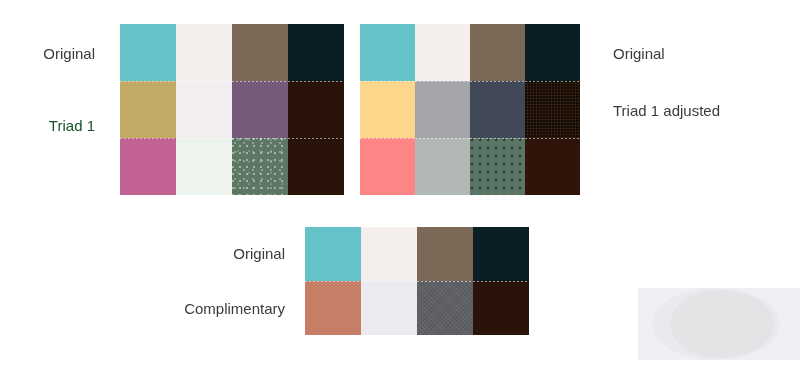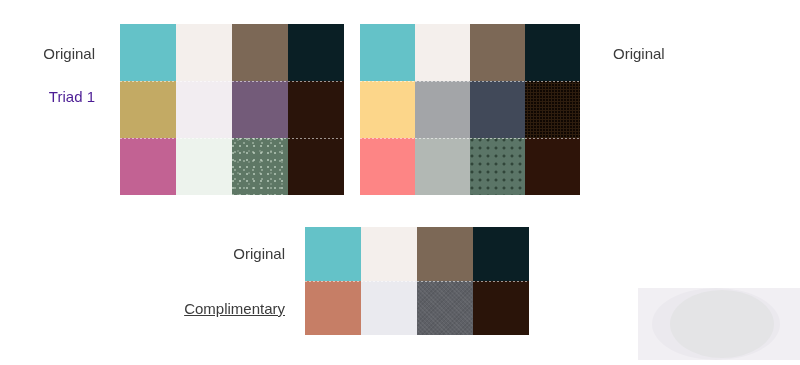--- a/index.html
+++ b/index.html
@@ -162,21 +162,21 @@
           <span class="tex tex-speckle-light"></span>
           <span class="seam-top"></span>
         </div>
         <div class="swatch" title="#2A140A" style="width: 56px; height: 57px; background: rgb(42, 20, 10);">
           <span class="seam-top"></span>
         </div>
       </div>
     </div>
 
   <div class="label label-right" style="left: 0px; width: 95px; top: 46px; color: rgb(59, 59, 59);">Original</div>
-  <div class="label label-right" style="left: 0px; width: 95px; top: 89px; color: #4c1d95;">Triad 1</div>
+  <div class="label label-right" style="left: 0px; width: 95px; top: 118px; color: #14532d;">Triad 1</div>
 
   <div class="palette-grid" id="grid-triad-right" style="left: 360px; top: 24px;">
       <div class="palette-row">
         <div class="swatch" title="#64C2C8" style="width: 55px; height: 57px; background: rgb(100, 194, 200);"></div>
         <div class="swatch" title="#F4EFEC" style="width: 55px; height: 57px; background: rgb(244, 239, 236);"></div>
         <div class="swatch" title="#7C6856" style="width: 55px; height: 57px; background: rgb(124, 104, 86);"></div>
         <div class="swatch" title="#0A1F25" style="width: 55px; height: 57px; background: rgb(10, 31, 37);"></div>
       </div>
       <div class="palette-row">
         <div class="swatch" title="#FCD68A" style="width: 55px; height: 57px; background: rgb(252, 214, 138);">
@@ -204,20 +204,21 @@
           <span class="tex tex-dotgrid-sage"></span>
           <span class="seam-top"></span>
         </div>
         <div class="swatch" title="#2E1409" style="width: 55px; height: 57px; background: rgb(46, 20, 9);">
           <span class="seam-top"></span>
         </div>
       </div>
     </div>
 
   <div class="label label-left" style="left: 613px; top: 46px; color: rgb(59, 59, 59);">Original</div>
+  <div class="label label-left" style="left: 613px; top: 103px; color: rgb(59, 59, 59);">Triad 1 adjusted</div>
 
   <div class="palette-grid" id="grid-complimentary" style="left: 305px; top: 227px;">
       <div class="palette-row">
         <div class="swatch" title="#64C2C8" style="width: 56px; height: 54px; background: rgb(100, 194, 200);"></div>
         <div class="swatch" title="#F4EFEC" style="width: 56px; height: 54px; background: rgb(244, 239, 236);"></div>
         <div class="swatch" title="#7C6856" style="width: 56px; height: 54px; background: rgb(124, 104, 86);"></div>
         <div class="swatch" title="#0A1F25" style="width: 56px; height: 54px; background: rgb(10, 31, 37);"></div>
       </div>
       <div class="palette-row">
         <div class="swatch" title="#C67E66" style="width: 56px; height: 54px; background: rgb(198, 126, 102);">
@@ -230,21 +231,21 @@
           <span class="tex tex-weave-gray"></span>
           <span class="seam-top"></span>
         </div>
         <div class="swatch" title="#2A1409" style="width: 56px; height: 54px; background: rgb(42, 20, 9);">
           <span class="seam-top"></span>
         </div>
       </div>
     </div>
 
   <div class="label label-right" style="left: 110px; width: 175px; top: 246px; color: rgb(59, 59, 59);">Original</div>
-  <div class="label label-right" style="left: 110px; width: 175px; top: 301px; color: rgb(59, 59, 59); text-decoration: underline;">Complimentary</div>
+  <div class="label label-right" style="left: 110px; width: 175px; top: 301px; color: rgb(59, 59, 59);">Complimentary</div>
 
   <div class="artifact">
     <div class="a-outer"></div>
     <div class="a-mid"></div>
     <div class="a-inner"></div>
   </div>
 
 </div>
 
 </body></html>

